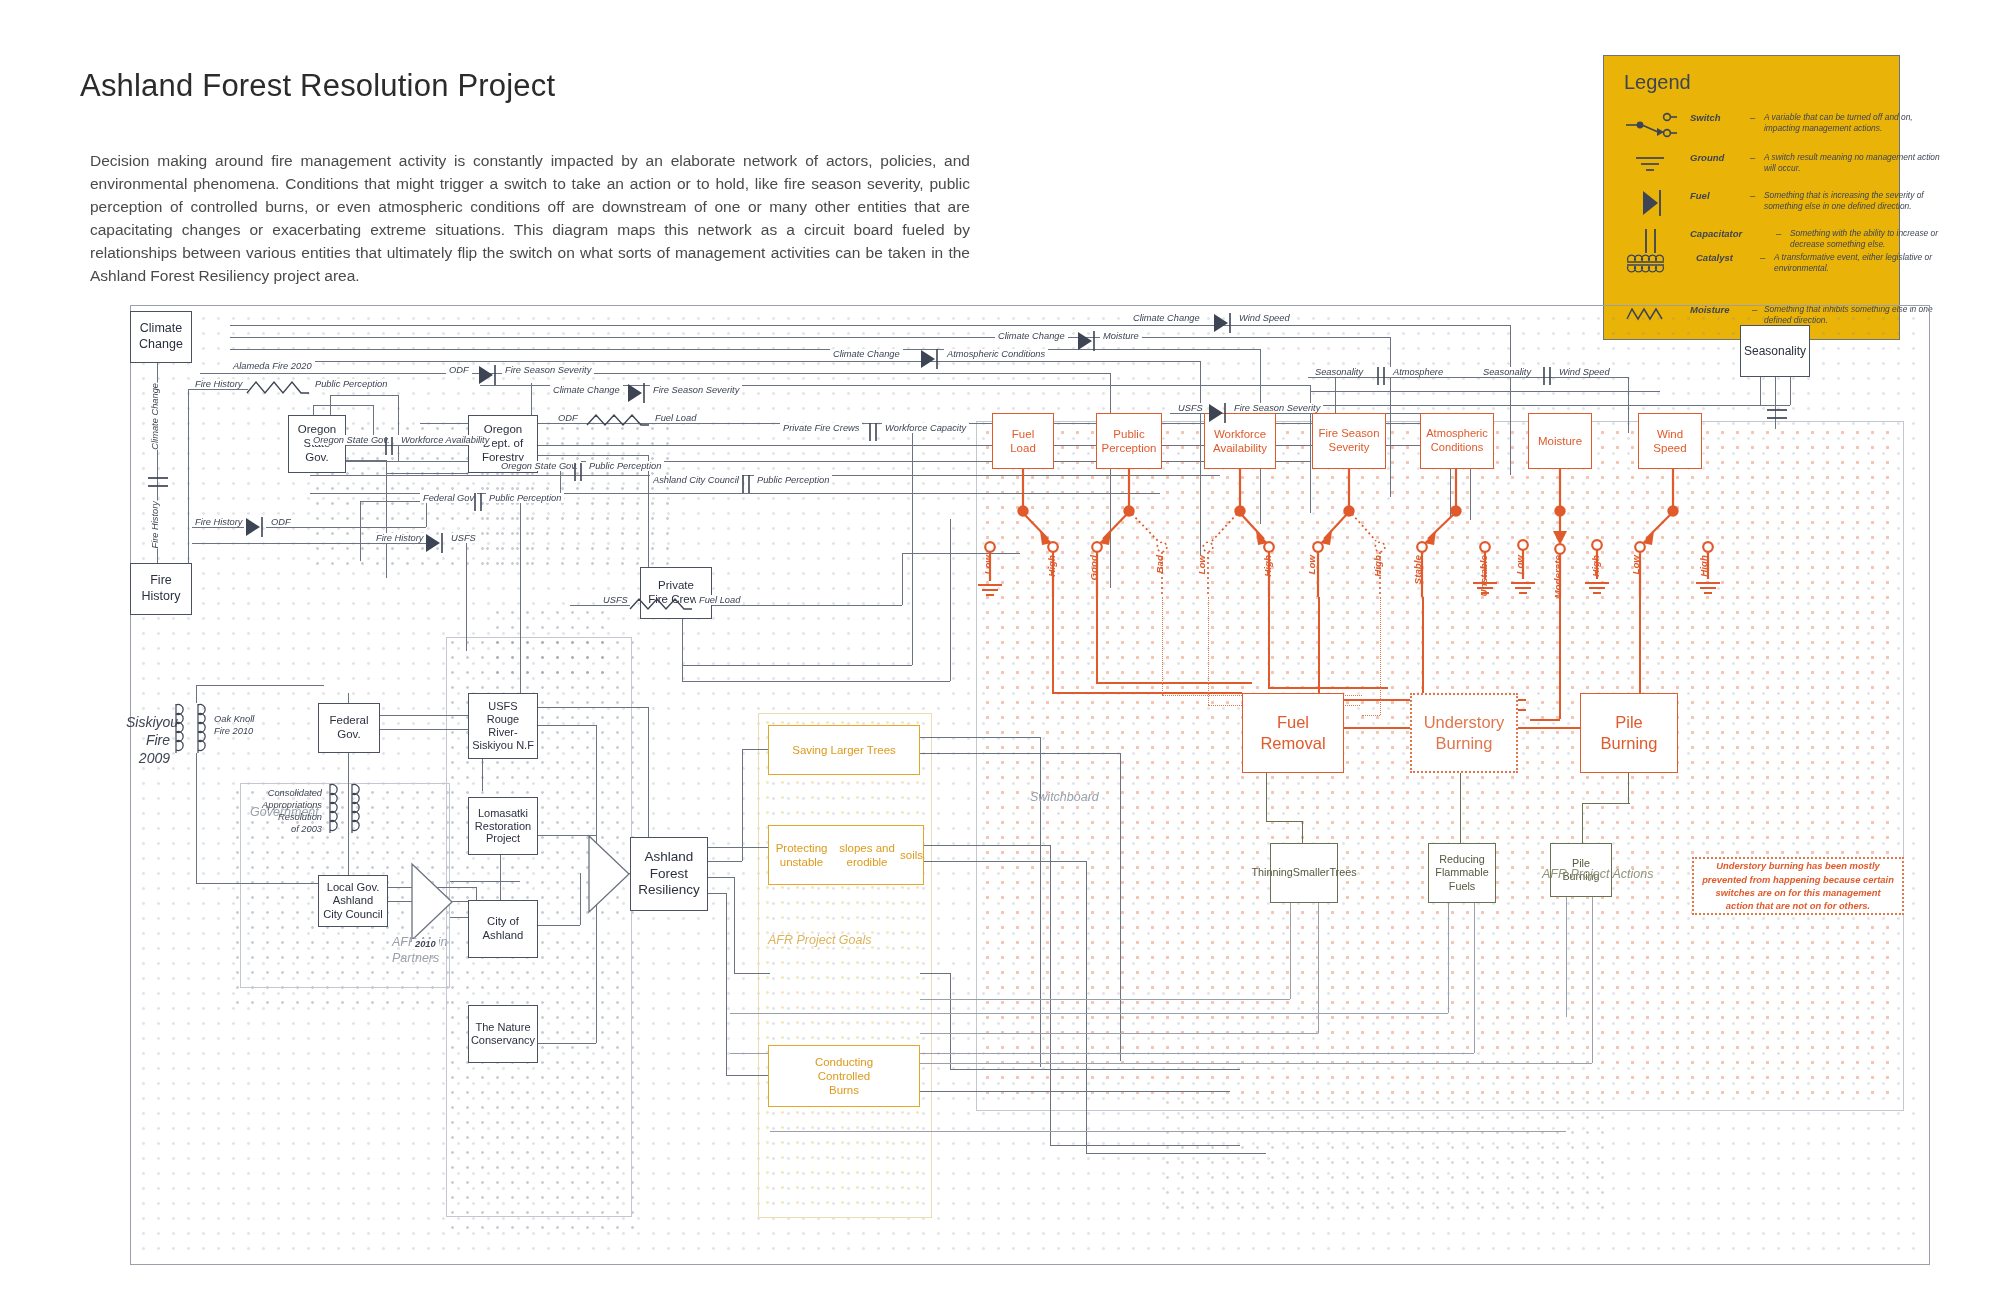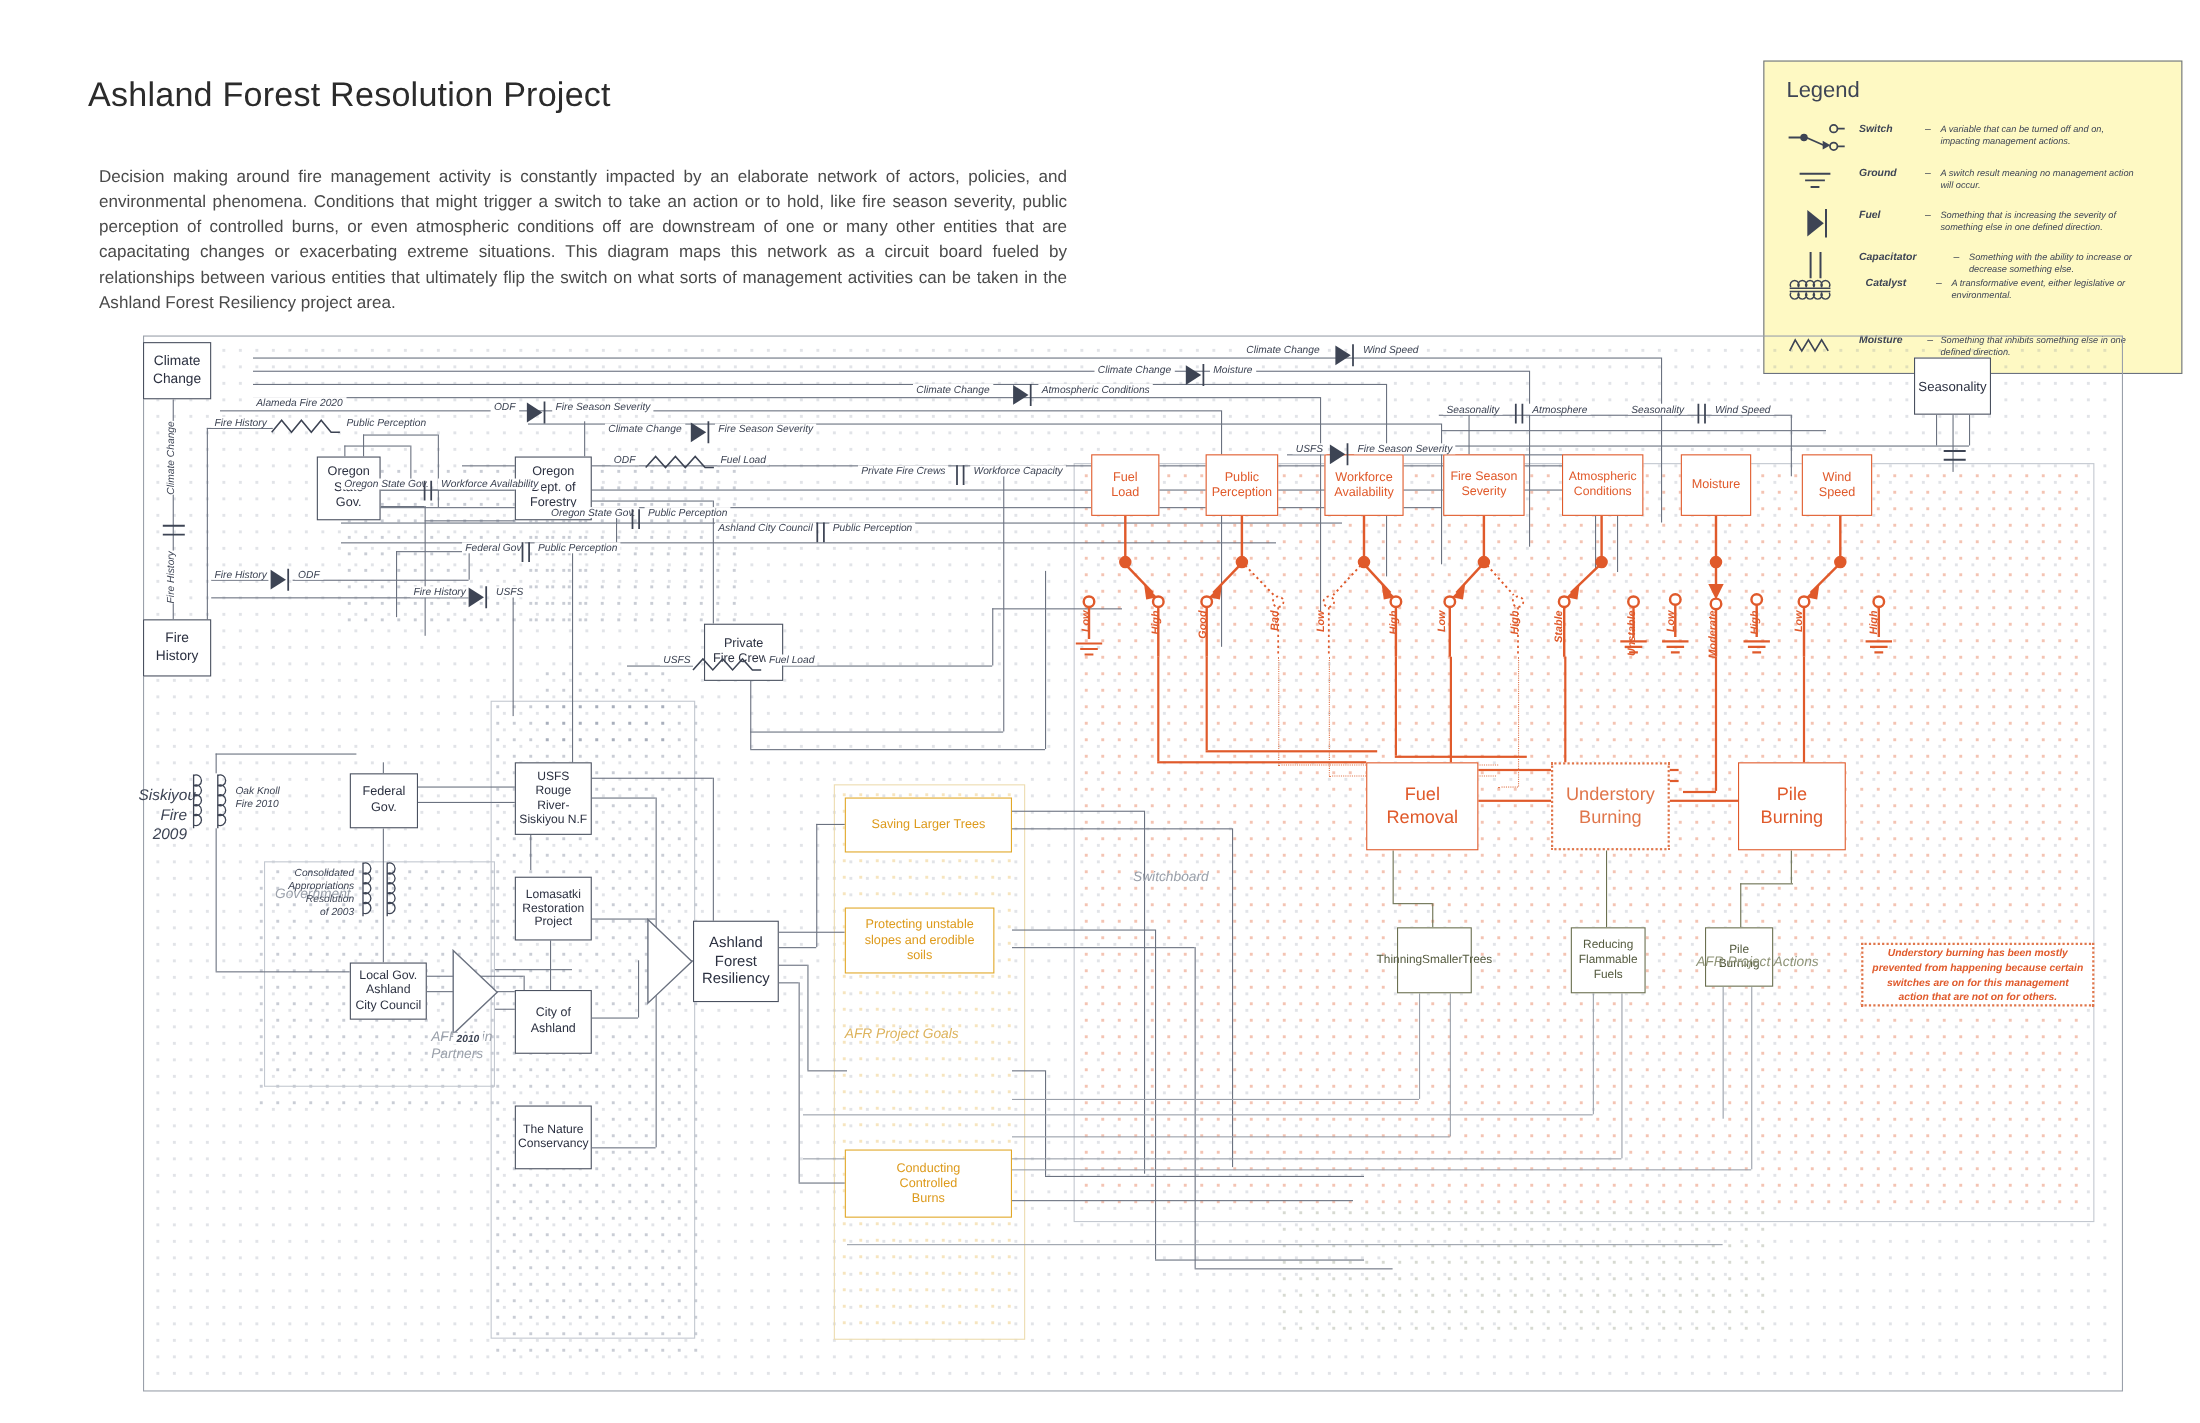--- a/index.html
+++ b/index.html
@@ -5,22 +5,22 @@
   html,body{margin:0;padding:0;background:#ffffff;}
   body{width:2000px;height:1294px;position:relative;overflow:hidden;
        font-family:"Liberation Sans",sans-serif;color:#3d4454;}
 
   
   #title{position:absolute;left:80px;top:68px;font-size:31px;color:#2b2b2b;letter-spacing:.2px;}
   #intro{position:absolute;left:90px;top:150px;width:880px;font-size:15.5px;line-height:1.48;
          color:#4a4a4a;text-align:justify;}
 
   
-  #legend{position:absolute;left:1603px;top:55px;width:381px;height:285px;
-          border:1.4px solid #6b7280;background:#fef9c3;box-sizing:border-box;}
+  #legend{position:absolute;left:1603px;top:55px;width:297px;height:285px;
+          border:1.4px solid #6b7280;background:#eab308;box-sizing:border-box;}
   #legend-title{position:absolute;left:20px;top:15px;font-size:20px;color:#3d4454;}
   .lg-row{position:absolute;left:20px;width:288px;height:34px;}
   .lg-sym{position:absolute;left:0;top:0;width:62px;height:34px;}
   .lg-name{position:absolute;left:66px;top:4px;font-size:9.5px;font-weight:bold;font-style:italic;
            color:#3d4454;white-space:nowrap;}
   .lg-dash{position:absolute;top:4px;font-size:9.5px;color:#3d4454;}
   .lg-desc{position:absolute;top:4px;font-size:8.4px;font-style:italic;color:#3d4454;
            line-height:1.35;width:180px;}
 
   
@@ -605,21 +605,21 @@
   <div style="position:absolute;left:108px;top:482px;font-size:9.3px;font-style:italic;line-height:1.3;text-align:right;width:84px;z-index:7;">
     <div>Consolidated</div>
     <div>Appropriations</div>
     <div>Resolution</div>
     <div>of 2003</div>
   </div>
 
   <div class="node yellow" style="left:638px;top:420px;width:152px;height:50px;font-size:11.5px;line-height:1.22;">
     <span>Saving Larger Trees</span>
   </div>
-  <div class="node yellow" style="left:638px;top:520px;width:136px;height:60px;flex-direction:column;font-size:11.5px;line-height:1.22;">
+  <div class="node yellow" style="left:638px;top:520px;width:156px;height:60px;flex-direction:row;font-size:11.5px;line-height:1.22;">
     <span>Protecting unstable</span>
     <span>slopes and erodible</span>
     <span>soils</span>
   </div>
   <div class="node yellow" style="left:638px;top:740px;width:152px;height:62px;flex-direction:column;font-size:11.5px;line-height:1.22;">
     <span>Conducting</span>
     <span>Controlled</span>
     <span>Burns</span>
   </div>
 

